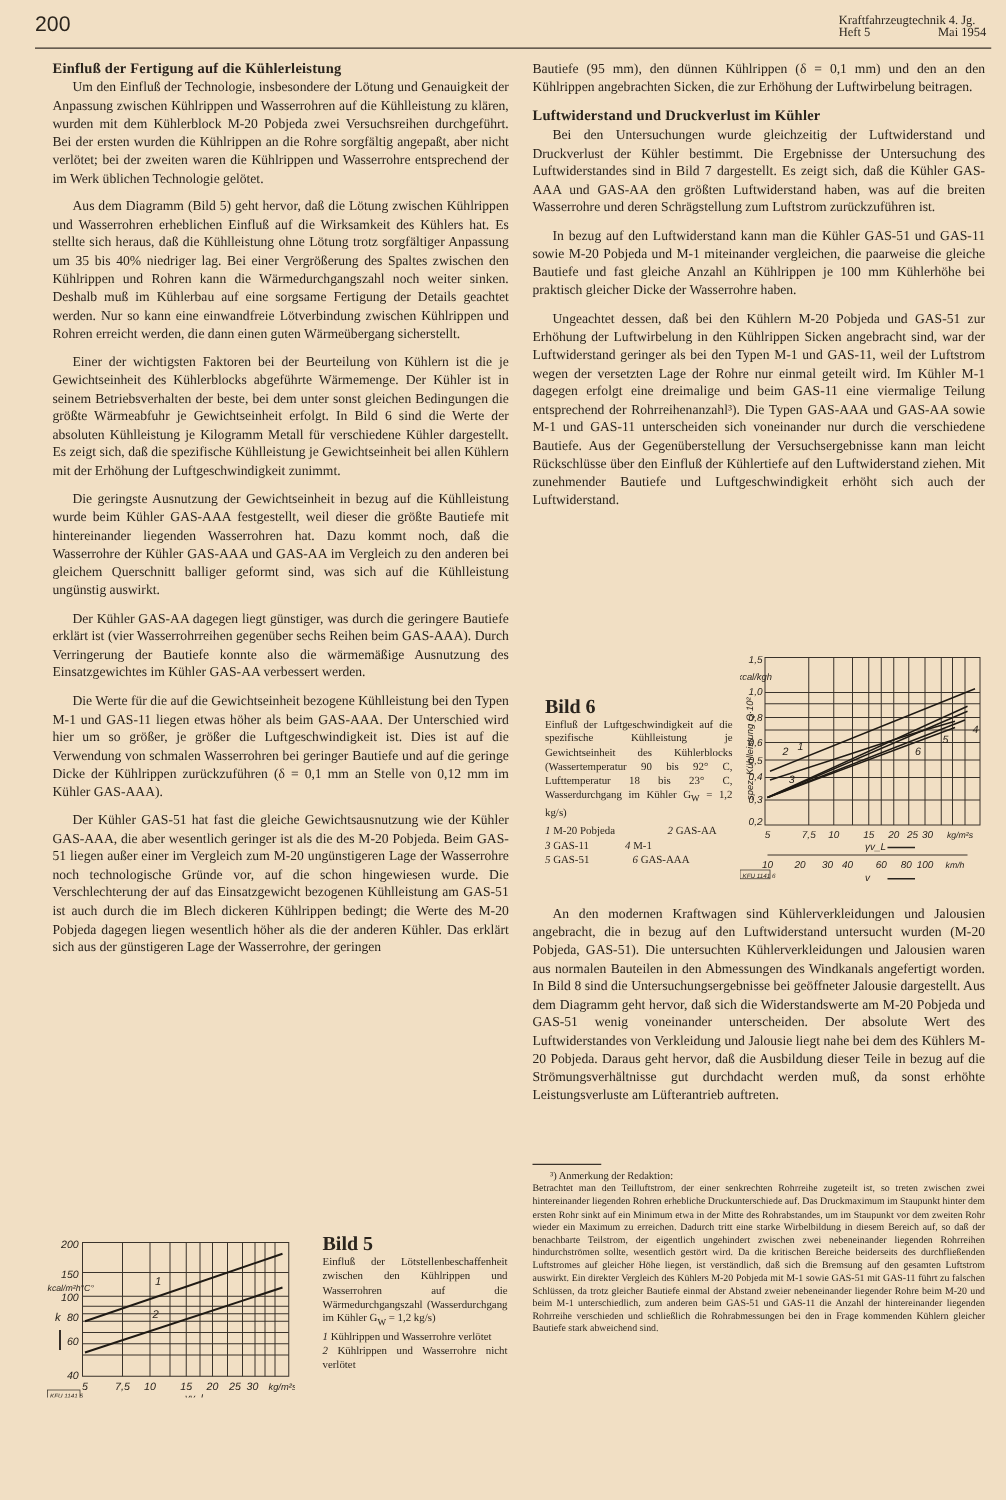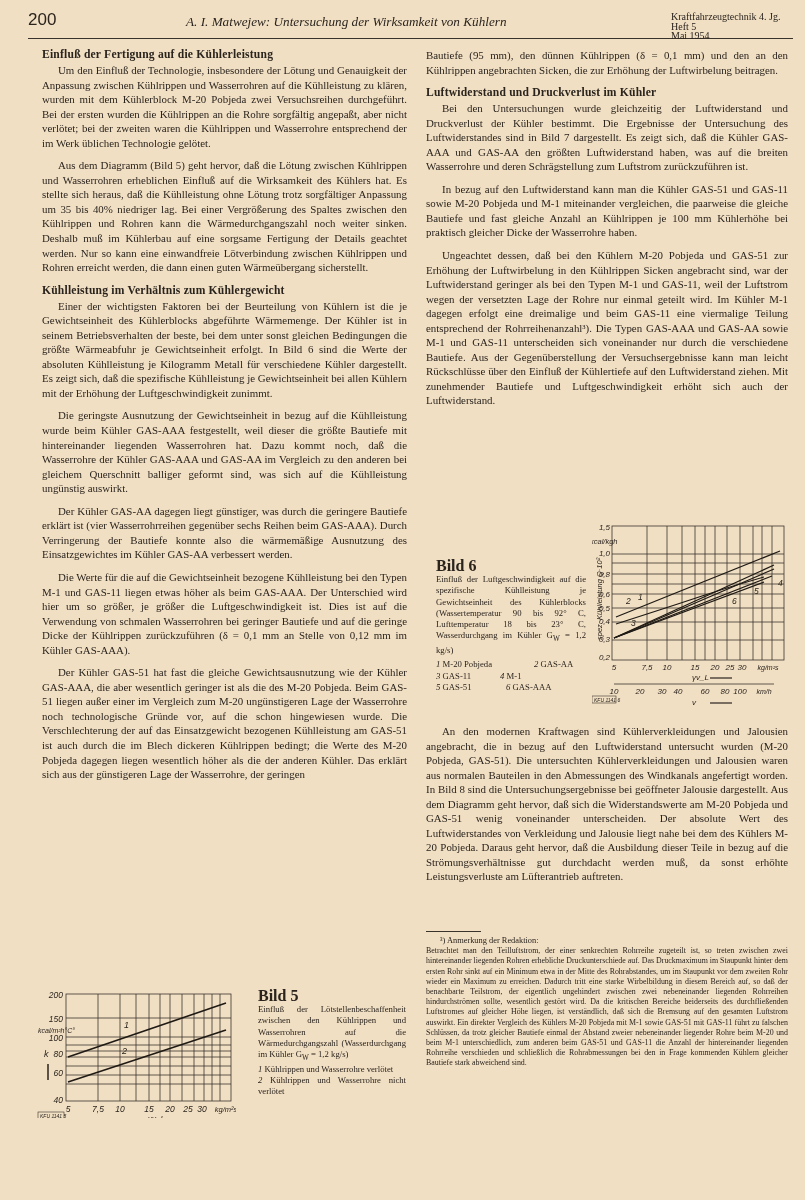--- a/index.html
+++ b/index.html
@@ -12,21 +12,21 @@
   }
   .page { position: absolute; inset: 0; }
   .header {
     position: absolute; left: 28px; right: 12px; top: 6px; height: 32px;
     border-bottom: 1.5px solid #3a332b;
   }
   .pno { position: absolute; left: 0; top: 4px; font-family: "Liberation Sans", sans-serif; font-size: 17px; }
   .runhead { position: absolute; left: 158px; top: 8px; font-style: italic; font-size: 13.2px; font-family: "Liberation Serif", serif; }
   .journal { position: absolute; right: 4px; top: 6px; font-size: 10px; line-height: 9.5px; width: 118px; font-family: "Liberation Serif", serif; }
   .journal .r1 { display: block; }
-  .journal .r2 { display: flex; justify-content: space-between; flex-direction: column; }
+  .journal .r2 { display: flex; justify-content: space-between; }
 
   .col { position: absolute; top: 48px; }
   .col.left { left: 42px; width: 365px; }
   .col.right { left: 426px; width: 362px; }
 
   h3 {
     margin: 0 0 2px 0; font-size: 11.6px; font-weight: bold;
     font-family: "Liberation Serif", serif; letter-spacing: 0.2px;
   }
   p {
@@ -52,35 +52,33 @@
   .footnote .rule { width: 55px; border-top: 1px solid #3a332b; margin-bottom: 4px; }
   .footnote .fnhead { padding-left: 14px; font-size: 8.4px; }
 </style>
 </head>
 <body>
 
 <div class="page">
 
   <div class="header">
     <span class="pno">200</span>
-    <span class="runhead">A. I. Matwejew: Untersuchung der Wirksamkeit von Kühlern</span>
     <div class="journal">
       <span class="r1">Kraftfahrzeugtechnik 4. Jg.</span>
       <span class="r2">
         <span>Heft 5</span>
         <span>Mai 1954</span>
       </span>
     </div>
   </div>
 
   <div class="col left">
     <h3>Einfluß der Fertigung auf die Kühlerleistung</h3>
     <p>Um den Einfluß der Technologie, insbesondere der Lötung und Genauigkeit der Anpassung zwischen Kühlrippen und Wasserrohren auf die Kühlleistung zu klären, wurden mit dem Kühlerblock M-20 Pobjeda zwei Versuchsreihen durchgeführt. Bei der ersten wurden die Kühlrippen an die Rohre sorgfältig angepaßt, aber nicht verlötet; bei der zweiten waren die Kühlrippen und Wasserrohre entsprechend der im Werk üblichen Technologie gelötet.</p>
     <p>Aus dem Diagramm (Bild 5) geht hervor, daß die Lötung zwischen Kühlrippen und Wasserrohren erheblichen Einfluß auf die Wirksamkeit des Kühlers hat. Es stellte sich heraus, daß die Kühlleistung ohne Lötung trotz sorgfältiger Anpassung um 35 bis 40% niedriger lag. Bei einer Vergrößerung des Spaltes zwischen den Kühlrippen und Rohren kann die Wärmedurchgangszahl noch weiter sinken. Deshalb muß im Kühlerbau auf eine sorgsame Fertigung der Details geachtet werden. Nur so kann eine einwandfreie Lötverbindung zwischen Kühlrippen und Rohren erreicht werden, die dann einen guten Wärmeübergang sicherstellt.</p>
-    <h3 class="sec">Kühlleistung im Verhältnis zum Kühlergewicht</h3>
     <p>Einer der wichtigsten Faktoren bei der Beurteilung von Kühlern ist die je Gewichtseinheit des Kühlerblocks abgeführte Wärmemenge. Der Kühler ist in seinem Betriebsverhalten der beste, bei dem unter sonst gleichen Bedingungen die größte Wärmeabfuhr je Gewichtseinheit erfolgt. In Bild 6 sind die Werte der absoluten Kühlleistung je Kilogramm Metall für verschiedene Kühler dargestellt. Es zeigt sich, daß die spezifische Kühlleistung je Gewichtseinheit bei allen Kühlern mit der Erhöhung der Luftgeschwindigkeit zunimmt.</p>
     <p>Die geringste Ausnutzung der Gewichtseinheit in bezug auf die Kühlleistung wurde beim Kühler GAS-AAA festgestellt, weil dieser die größte Bautiefe mit hintereinander liegenden Wasserrohren hat. Dazu kommt noch, daß die Wasserrohre der Kühler GAS-AAA und GAS-AA im Vergleich zu den anderen bei gleichem Querschnitt balliger geformt sind, was sich auf die Kühlleistung ungünstig auswirkt.</p>
     <p>Der Kühler GAS-AA dagegen liegt günstiger, was durch die geringere Bautiefe erklärt ist (vier Wasserrohrreihen gegenüber sechs Reihen beim GAS-AAA). Durch Verringerung der Bautiefe konnte also die wärmemäßige Ausnutzung des Einsatzgewichtes im Kühler GAS-AA verbessert werden.</p>
     <p>Die Werte für die auf die Gewichtseinheit bezogene Kühlleistung bei den Typen M-1 und GAS-11 liegen etwas höher als beim GAS-AAA. Der Unterschied wird hier um so größer, je größer die Luftgeschwindigkeit ist. Dies ist auf die Verwendung von schmalen Wasserrohren bei geringer Bautiefe und auf die geringe Dicke der Kühlrippen zurückzuführen (δ = 0,1 mm an Stelle von 0,12 mm im Kühler GAS-AAA).</p>
     <p>Der Kühler GAS-51 hat fast die gleiche Gewichtsausnutzung wie der Kühler GAS-AAA, die aber wesentlich geringer ist als die des M-20 Pobjeda. Beim GAS-51 liegen außer einer im Vergleich zum M-20 ungünstigeren Lage der Wasserrohre noch technologische Gründe vor, auf die schon hingewiesen wurde. Die Verschlechterung der auf das Einsatzgewicht bezogenen Kühlleistung am GAS-51 ist auch durch die im Blech dickeren Kühlrippen bedingt; die Werte des M-20 Pobjeda dagegen liegen wesentlich höher als die der anderen Kühler. Das erklärt sich aus der günstigeren Lage der Wasserrohre, der geringen</p>
   </div>
 
   <div class="fig" style="left:36px; top:988px; width:200px; height:130px;">
     <svg width="200" height="130" viewBox="0 0 200 130">
       <g stroke="#3a332b" stroke-width="0.8" fill="none">

